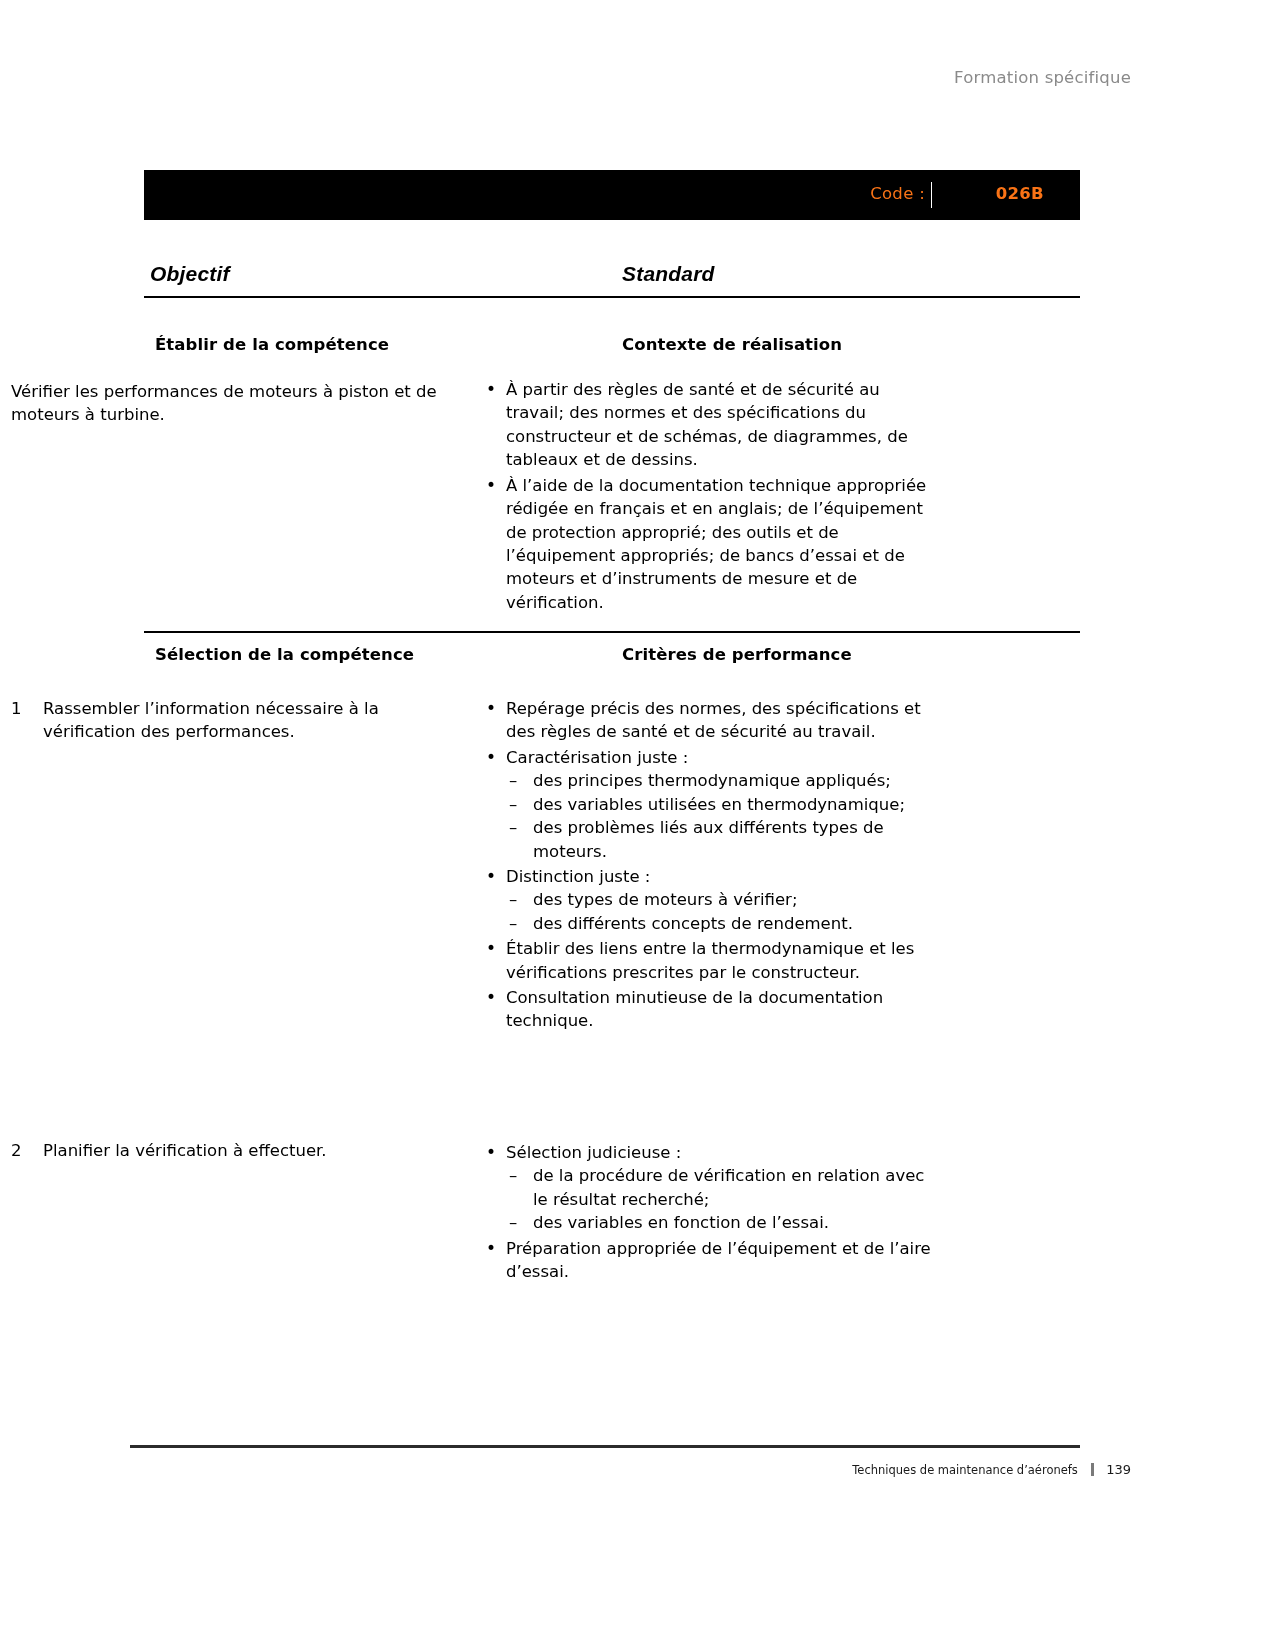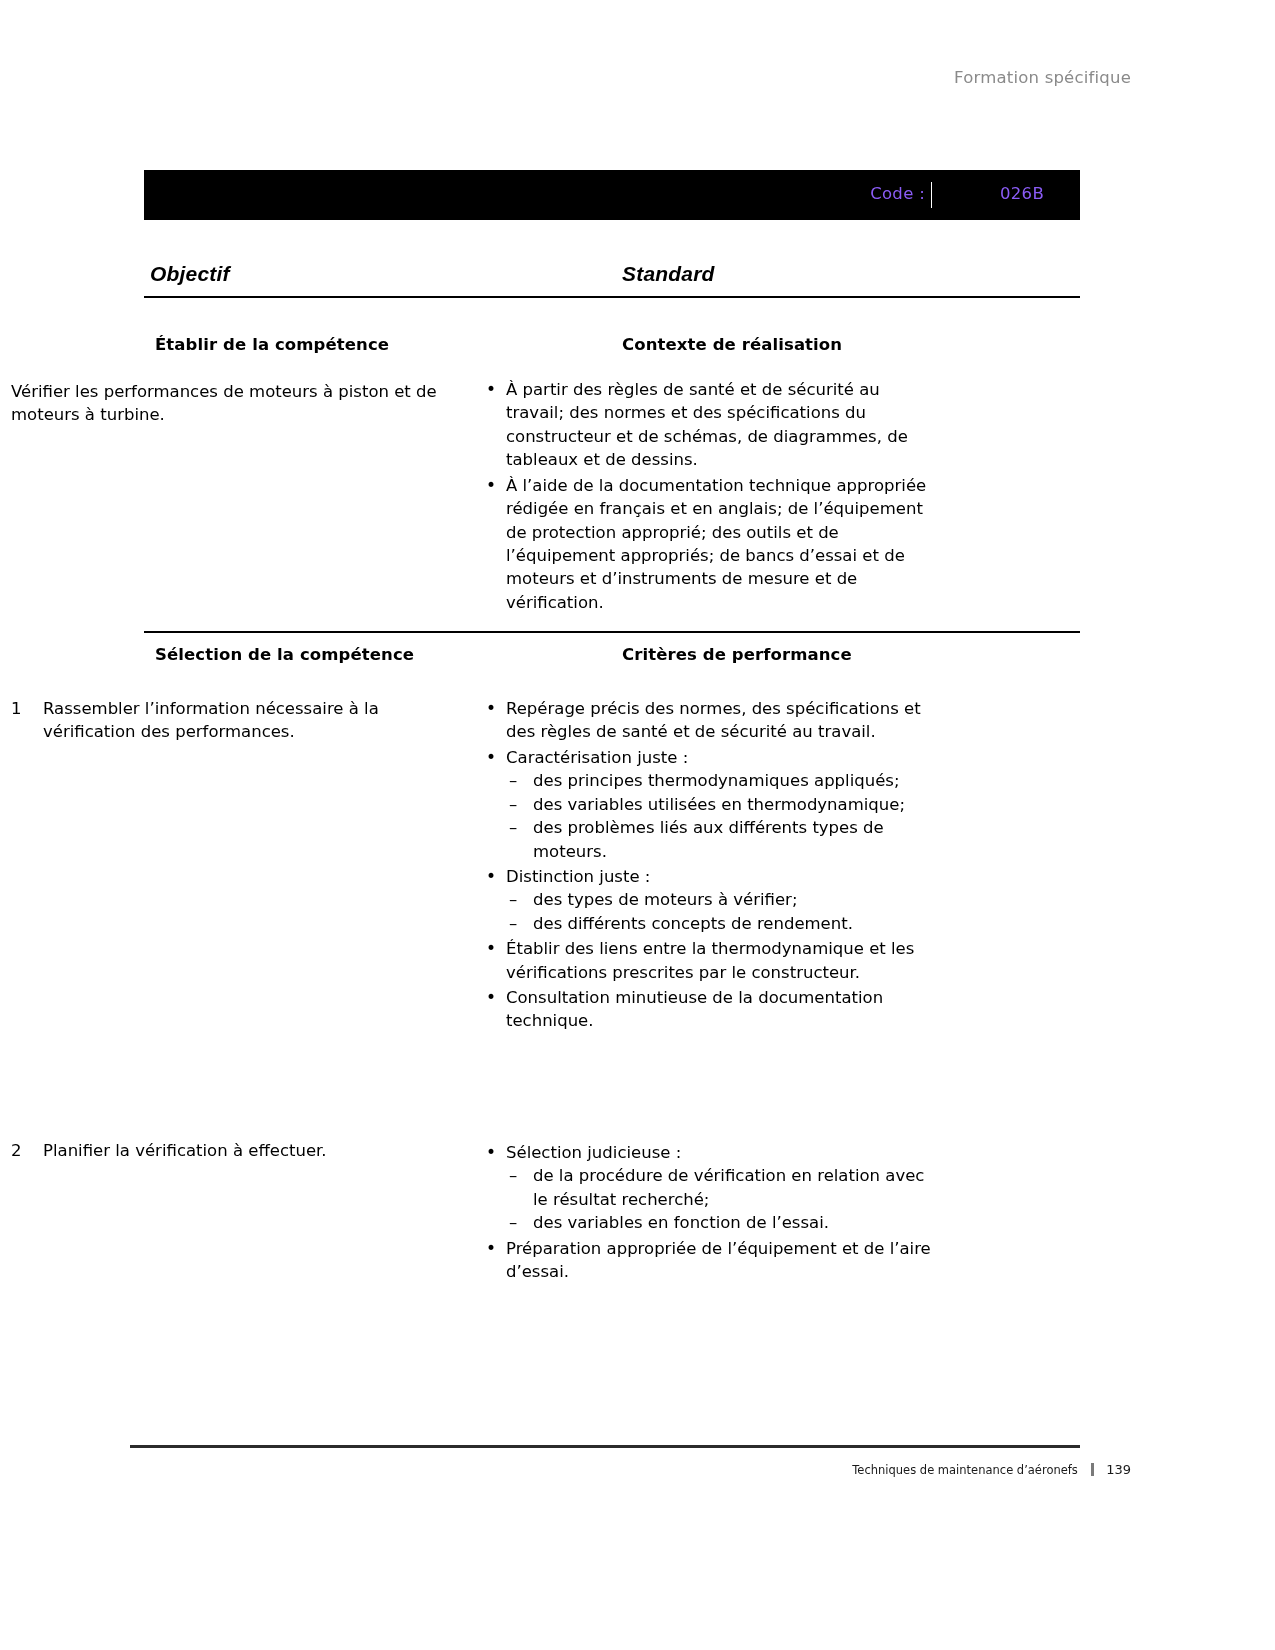--- a/index.html
+++ b/index.html
@@ -31,21 +31,21 @@
   }
 
   
   .code-bar {
     position: absolute;
     left: 144px;
     top: 170px;
     width: 936px;
     height: 50px;
     background: #000000;
-    color: #8b5cf6;
+    color: #f97316;
   }
   .code-bar .code-label {
     position: absolute;
     right: 155px;
     top: 14px;
     font-size: 16.5px;
     letter-spacing: 0.3px;
   }
   .code-bar .code-sep {
     position: absolute;
@@ -54,20 +54,21 @@
     width: 1px;
     height: 26px;
     background: #ffffff;
   }
   .code-bar .code-value {
     position: absolute;
     right: 36px;
     top: 14px;
     font-size: 16.5px;
     letter-spacing: 0.3px;
+    font-weight: bold;
   }
 
   
   .col-title-row {
     position: absolute;
     left: 144px;
     top: 262px;
     width: 936px;
   }
   .col-title {
@@ -258,21 +259,21 @@
   </div>
 
   <div class="col-right" style="top:697px;">
     <ul class="bullets">
       <li>
         <span>Repérage précis des normes, des spécifications et des règles de santé et de sécurité au travail.</span>
       </li>
       <li>
         <span>Caractérisation juste :</span>
         <ul class="dashes">
-          <li>des principes thermodynamiques appliqués;</li>
+          <li>des principes thermodynamique appliqués;</li>
           <li>des variables utilisées en thermodynamique;</li>
           <li>des problèmes liés aux différents types de moteurs.</li>
         </ul>
       </li>
       <li>
         <span>Distinction juste :</span>
         <ul class="dashes">
           <li>des types de moteurs à vérifier;</li>
           <li>des différents concepts de rendement.</li>
         </ul>

